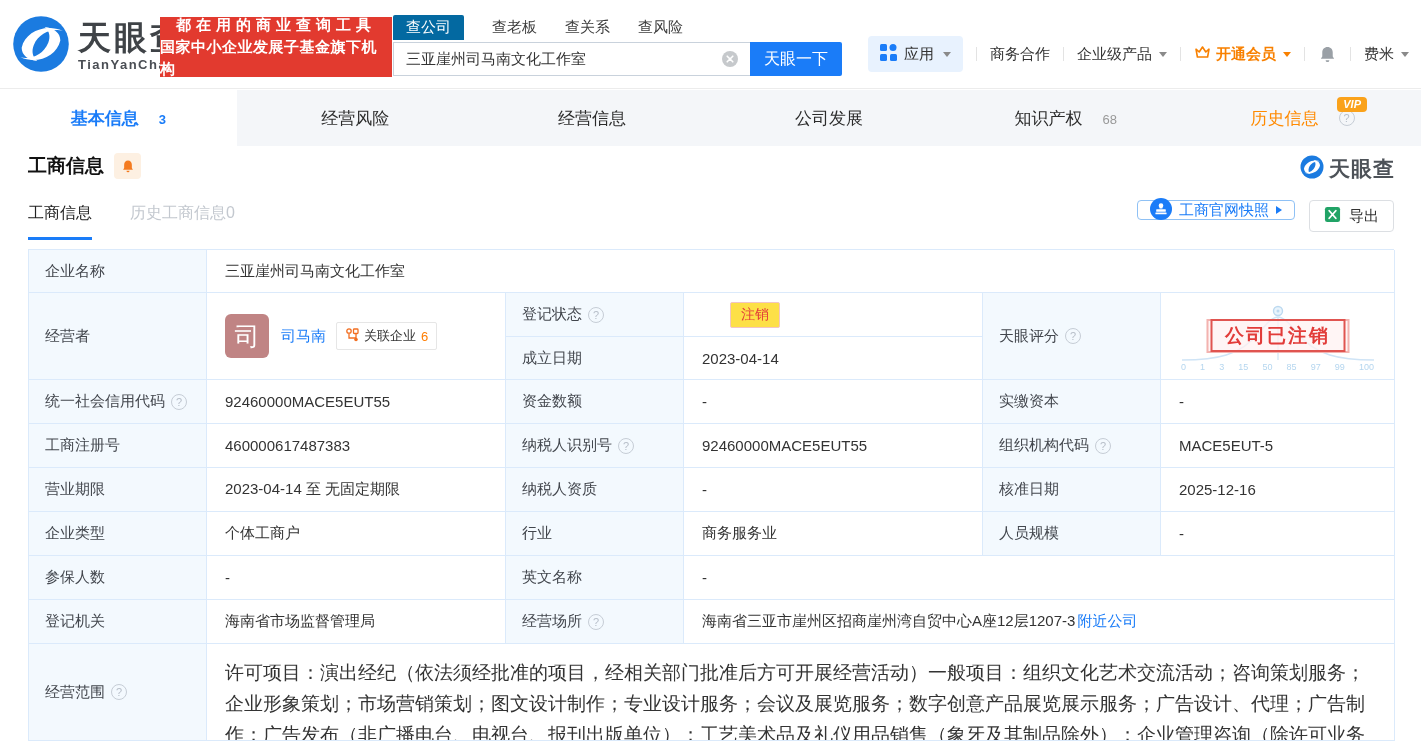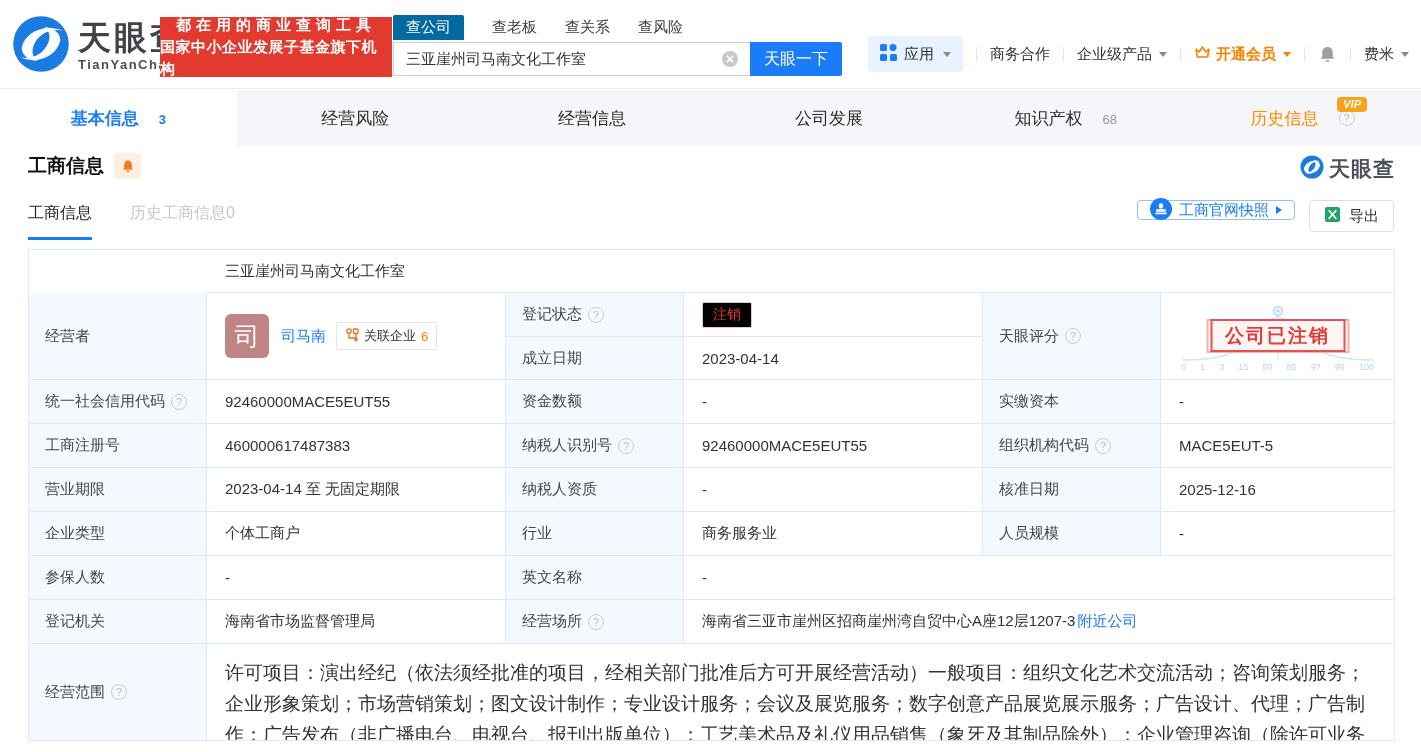--- a/index.html
+++ b/index.html
@@ -74,21 +74,21 @@
           padding:0 16px; font-size:15px; color:#333; overflow:hidden; }
   .lbl { background:#f3f9fe; color:#42464d; gap:6px; }
   .val { background:#fff; padding-left:18px; }
   .link { color:#1a7cf8; cursor:pointer; }
   .avatar { width:44px; height:44px; border-radius:6px; background:#c08484; color:#fff; font-size:25px;
             display:flex; align-items:center; justify-content:center; flex:none; cursor:pointer; }
   .op-name { color:#1a7cf8; font-size:15px; margin:0 10px 0 12px; cursor:pointer; }
   .rel-badge { display:flex; align-items:center; gap:5px; border:1px solid #e6e6e6; border-radius:2px; padding:4px 8px;
                font-size:13px; color:#333; cursor:pointer; background:#fff; }
   .rel-count { color:#ff7d00; }
-  .status-badge { background:#000000; border:1px solid #f3c5c2; color:#e23c39; border-radius:2px; padding:3px 10px; font-size:14px; }
+  .status-badge { background:#fde047; border:1px solid #f3c5c2; color:#e23c39; border-radius:2px; padding:3px 10px; font-size:14px;margin-left:28px; }
   .score-cell { position:relative; justify-content:center; padding:0; }
   .score-axis { position:absolute; bottom:7px; left:20px; right:20px; display:flex; justify-content:space-between;
                 font-size:9px; color:#b5d6ef; }
   .stamp-outer { position:absolute; top:50%; left:50%; transform:translate(-50%,-50%); border:2px solid #f3b3b0;
                  background:rgba(255,242,242,.75); padding:2px; }
   .stamp-inner { border:2px solid #e05450; color:#e23c39; font-size:19px; font-weight:bold; letter-spacing:2px; padding:4px 13px; white-space:nowrap; }
   .scope-val { display:block; padding:13px 18px; line-height:31px; font-size:19px; }
 </style>
 </head>
 <body>
@@ -249,20 +249,21 @@
           <rect x="1" y="1" width="16" height="16" rx="2.5" fill="#21a366"></rect>
           <path d="M5.5 5 L12.5 13 M12.5 5 L5.5 13" stroke="#fff" stroke-width="1.9" stroke-linecap="round"></path>
         </svg>
       </span>
       <span>导出</span>
     </button>
   </div>
 
   <div class="info-table">
 
+    <div class="cell lbl" style="grid-row:1">企业名称</div>
     <div class="cell val" style="grid-row:1; grid-column:2/7">三亚崖州司马南文化工作室</div>
 
     <div class="cell lbl" style="grid-row:2/4; grid-column:1">经营者</div>
     <div class="cell val" style="grid-row:2/4; grid-column:2">
       <span class="avatar">司</span>
       <span class="op-name">司马南</span>
       <span class="rel-badge">
         <span>
           <svg width="14" height="14" viewBox="0 0 14 14">
             <circle cx="4" cy="3" r="2.2" fill="none" stroke="#f26e21" stroke-width="1.3"></circle>

